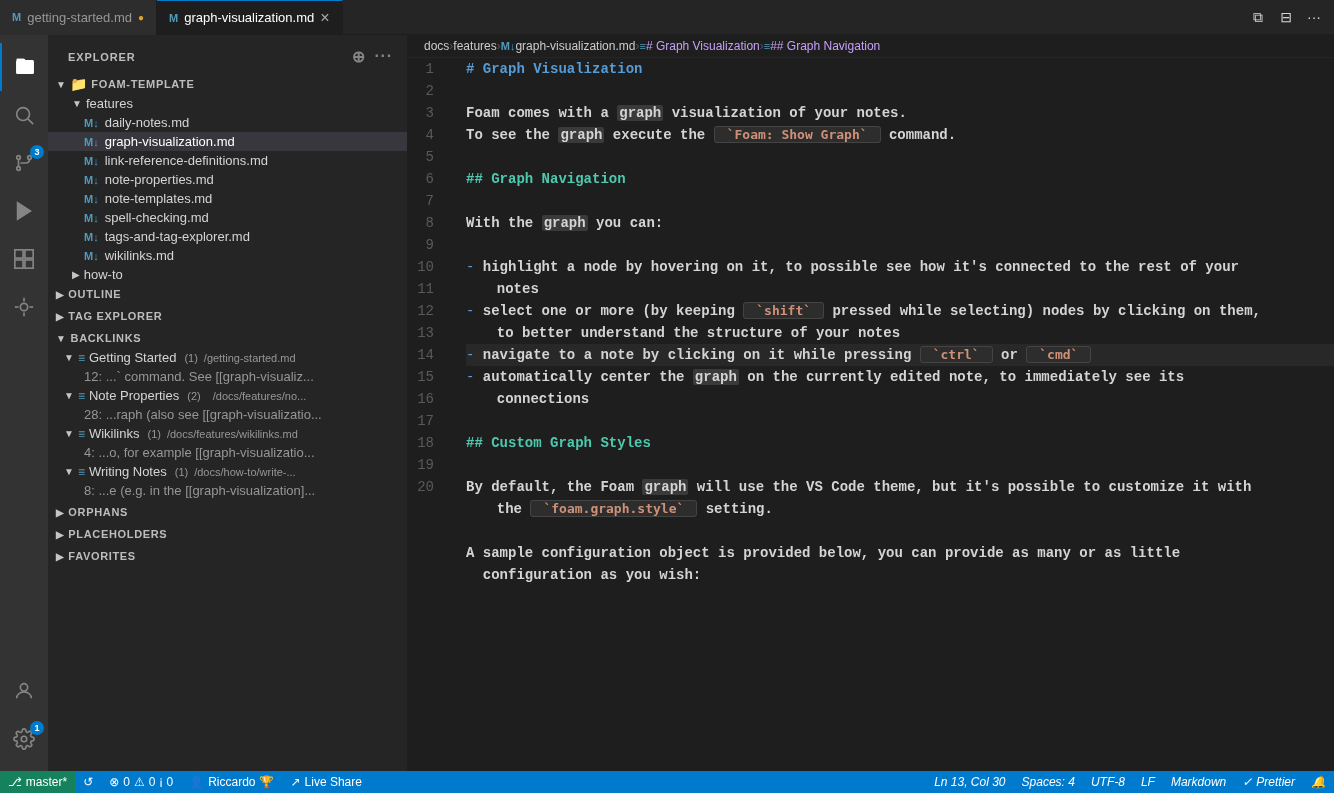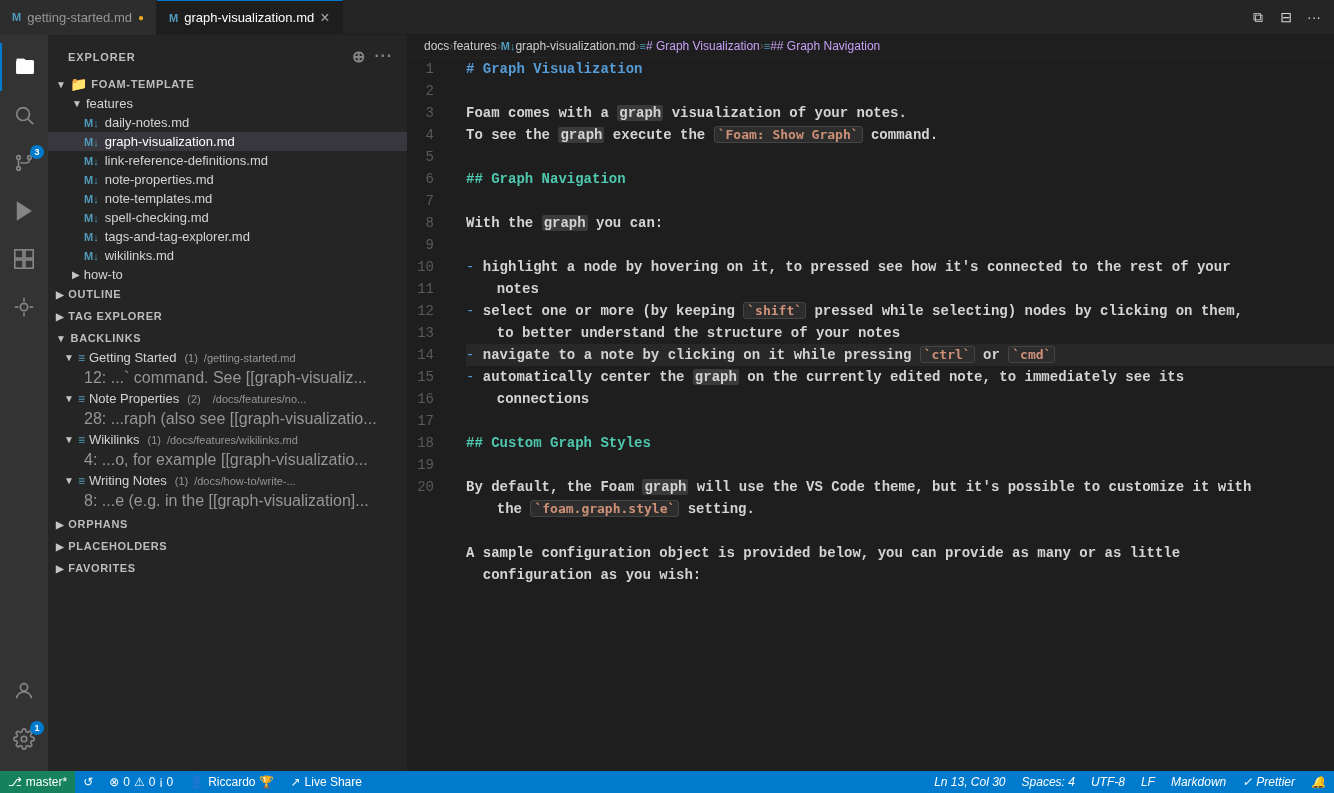--- a/index.html
+++ b/index.html
@@ -211,21 +211,21 @@
       display: flex;
       align-items: center;
       padding: 2px 8px 2px 16px;
       cursor: pointer;
       gap: 4px;
       font-size: 13px;
       color: #d4d4d4;
     }
     .backlink-sub {
       padding: 2px 8px 2px 36px;
-      font-size: 16px;
+      font-size: 13px;
       color: #969696;
       cursor: pointer;
     }
     .backlink-icon { color: #519aba; font-size: 12px; }
 
     
     .editor-area {
       flex: 1;
       display: flex;
       flex-direction: column;
@@ -295,21 +295,21 @@
     }
 
     
     .md-h1 { color: #569cd6; font-weight: bold; }
     .md-h2 { color: #4ec9b0; font-weight: bold; }
     .md-text { color: #d4d4d4; font-weight: bold; }
     .md-code { 
       color: #ce9178; 
       background: #2d2d2d; 
       border: 1px solid #444;
-      padding: 0 3px;
+      padding: 0 12px;
       border-radius: 3px;
       font-family: 'Consolas', monospace;
       font-size: 13px;
     }
     .md-highlight {
       background: #3a3a3a;
       padding: 0 2px;
       border-radius: 2px;
     }
     .md-bullet { color: #569cd6; }
@@ -644,21 +644,21 @@
 
         <div class="code-line"></div>
 
         <div class="code-line">
           <span class="md-text">With the <span class="md-highlight">graph</span> you can:</span>
         </div>
 
         <div class="code-line"></div>
 
         <div class="code-line">
-          <span class="md-bullet">- </span><span class="md-text">highlight a node by hovering on it, to pressed see how it's connected to the rest of your</span>
+          <span class="md-bullet">- </span><span class="md-text">highlight a node by hovering on it, to possible see how it's connected to the rest of your</span>
         </div>
 
         <div class="code-line" style="padding-left:14px;">
           <span class="md-text">  notes</span>
         </div>
 
         <div class="code-line">
           <span class="md-bullet">- </span><span class="md-text">select one or more (by keeping <span class="md-code">`shift`</span> pressed while selecting) nodes by clicking on them,</span>
         </div>
 

